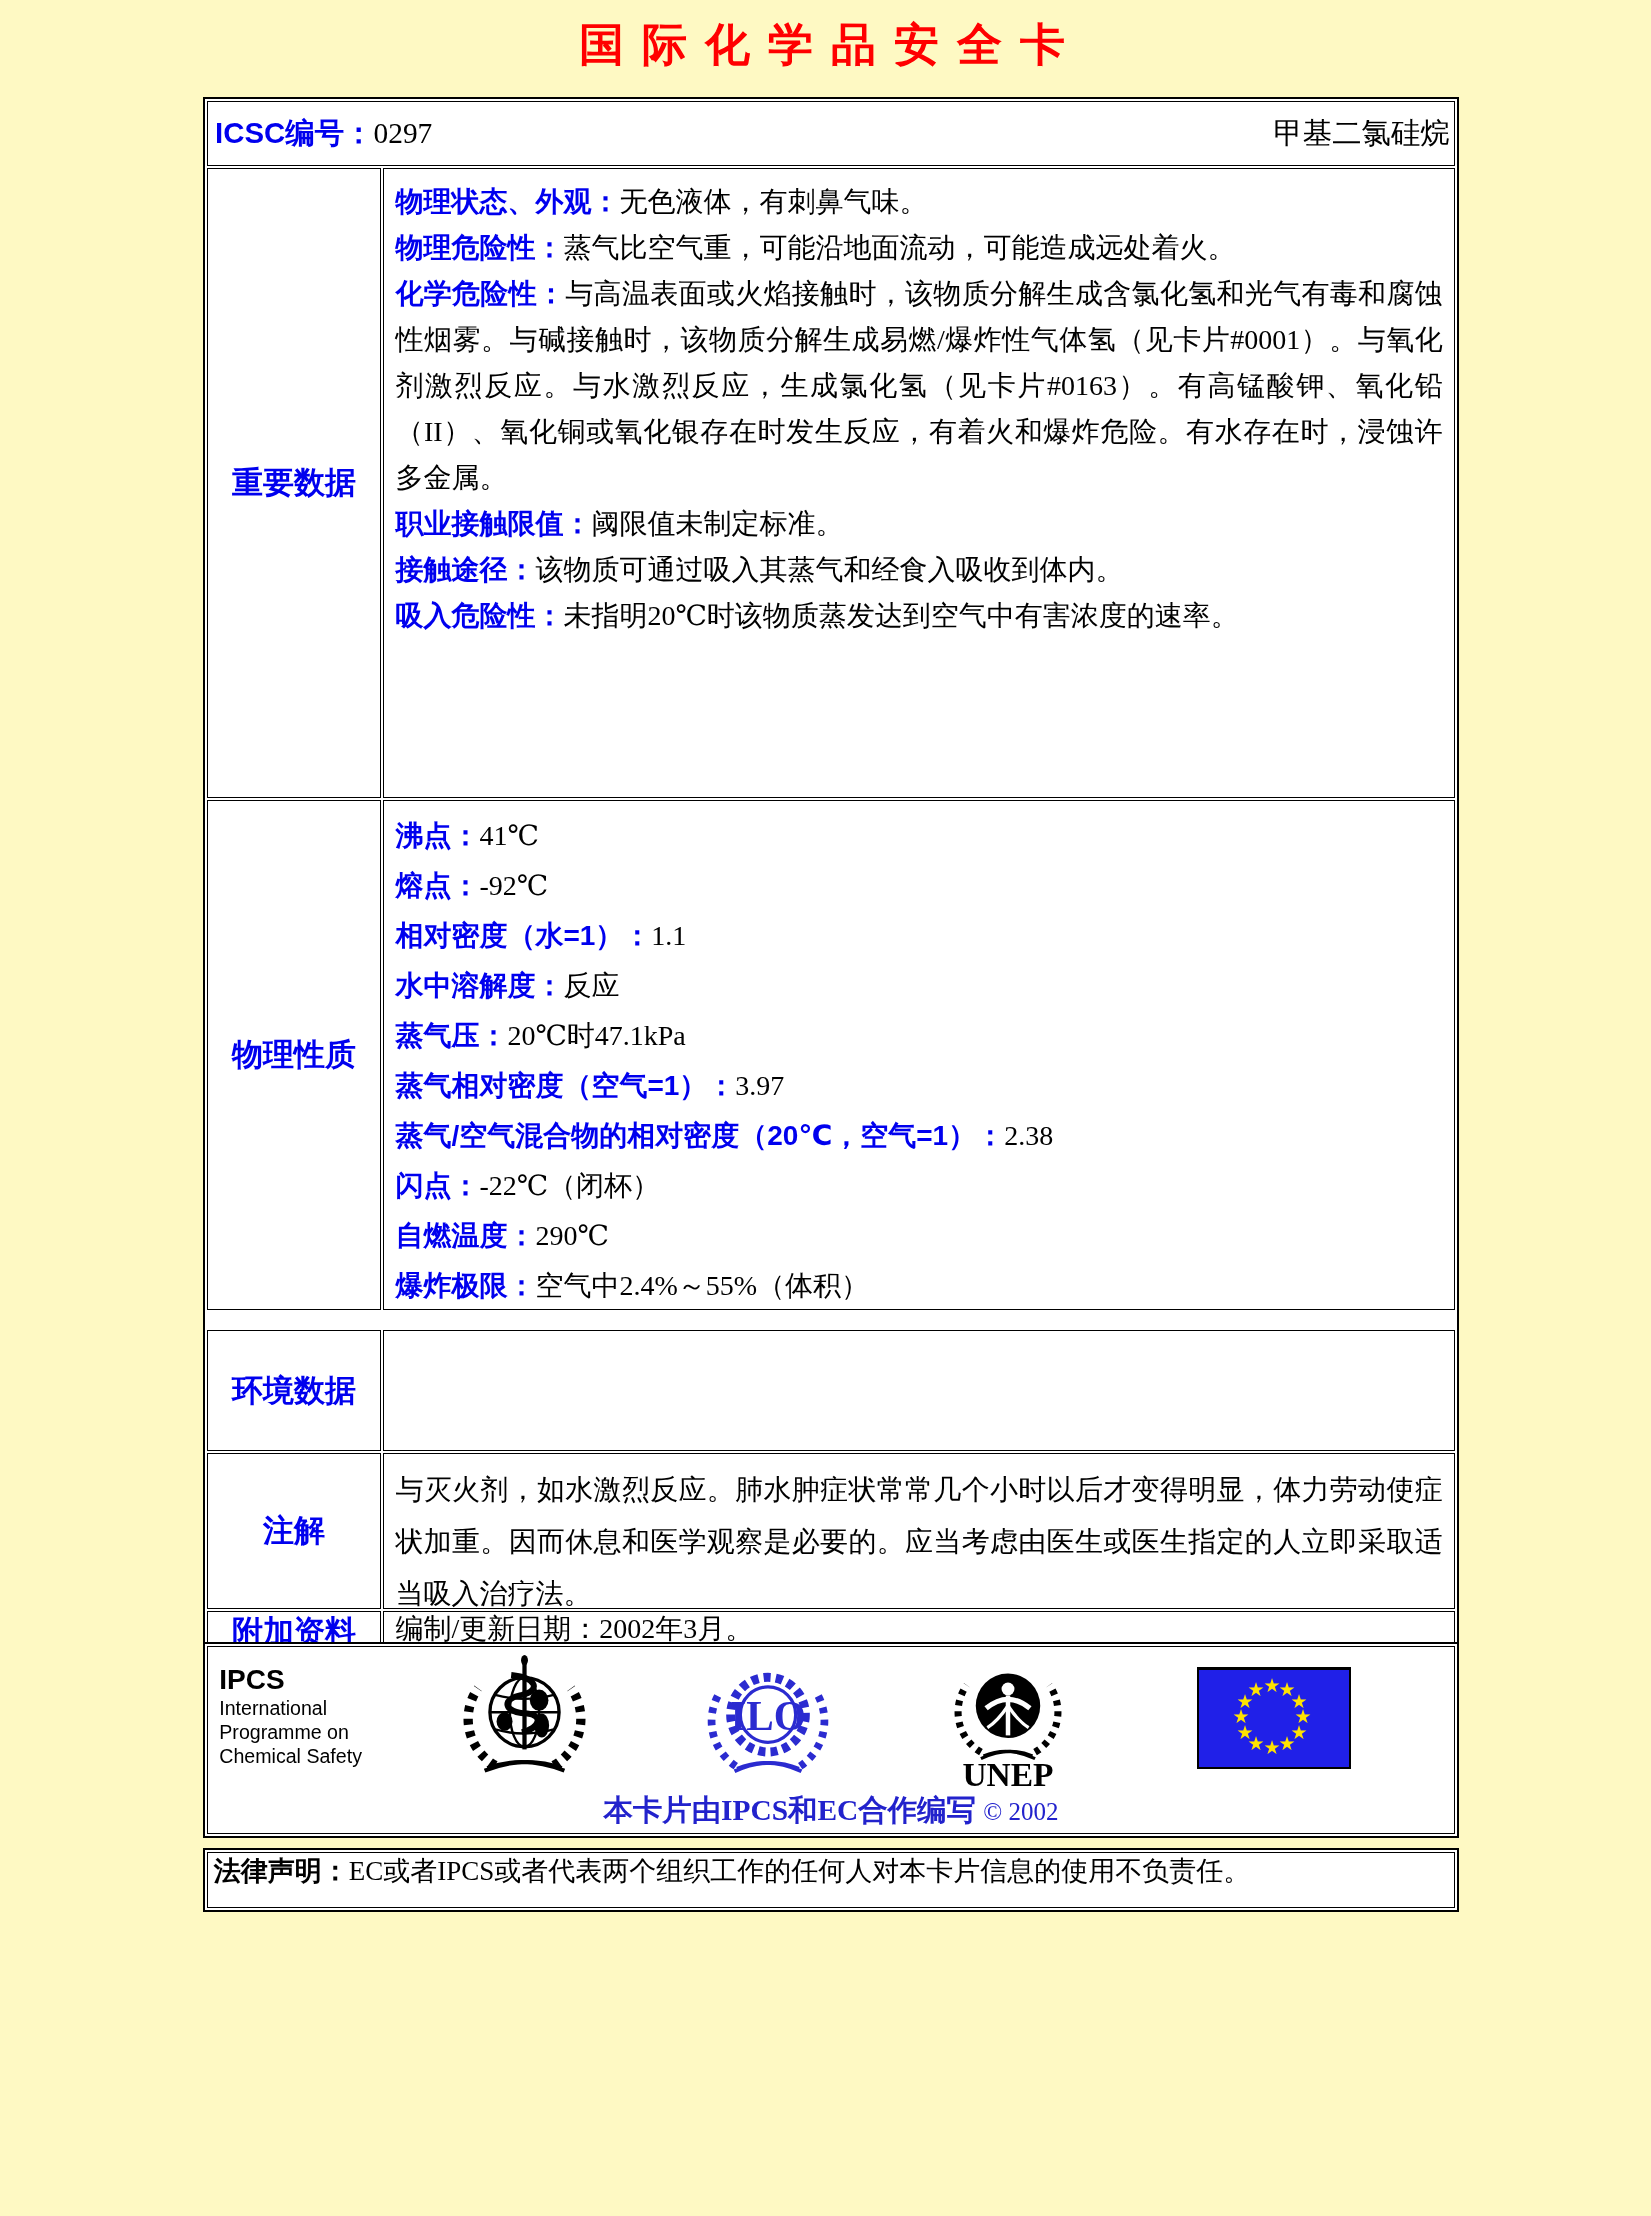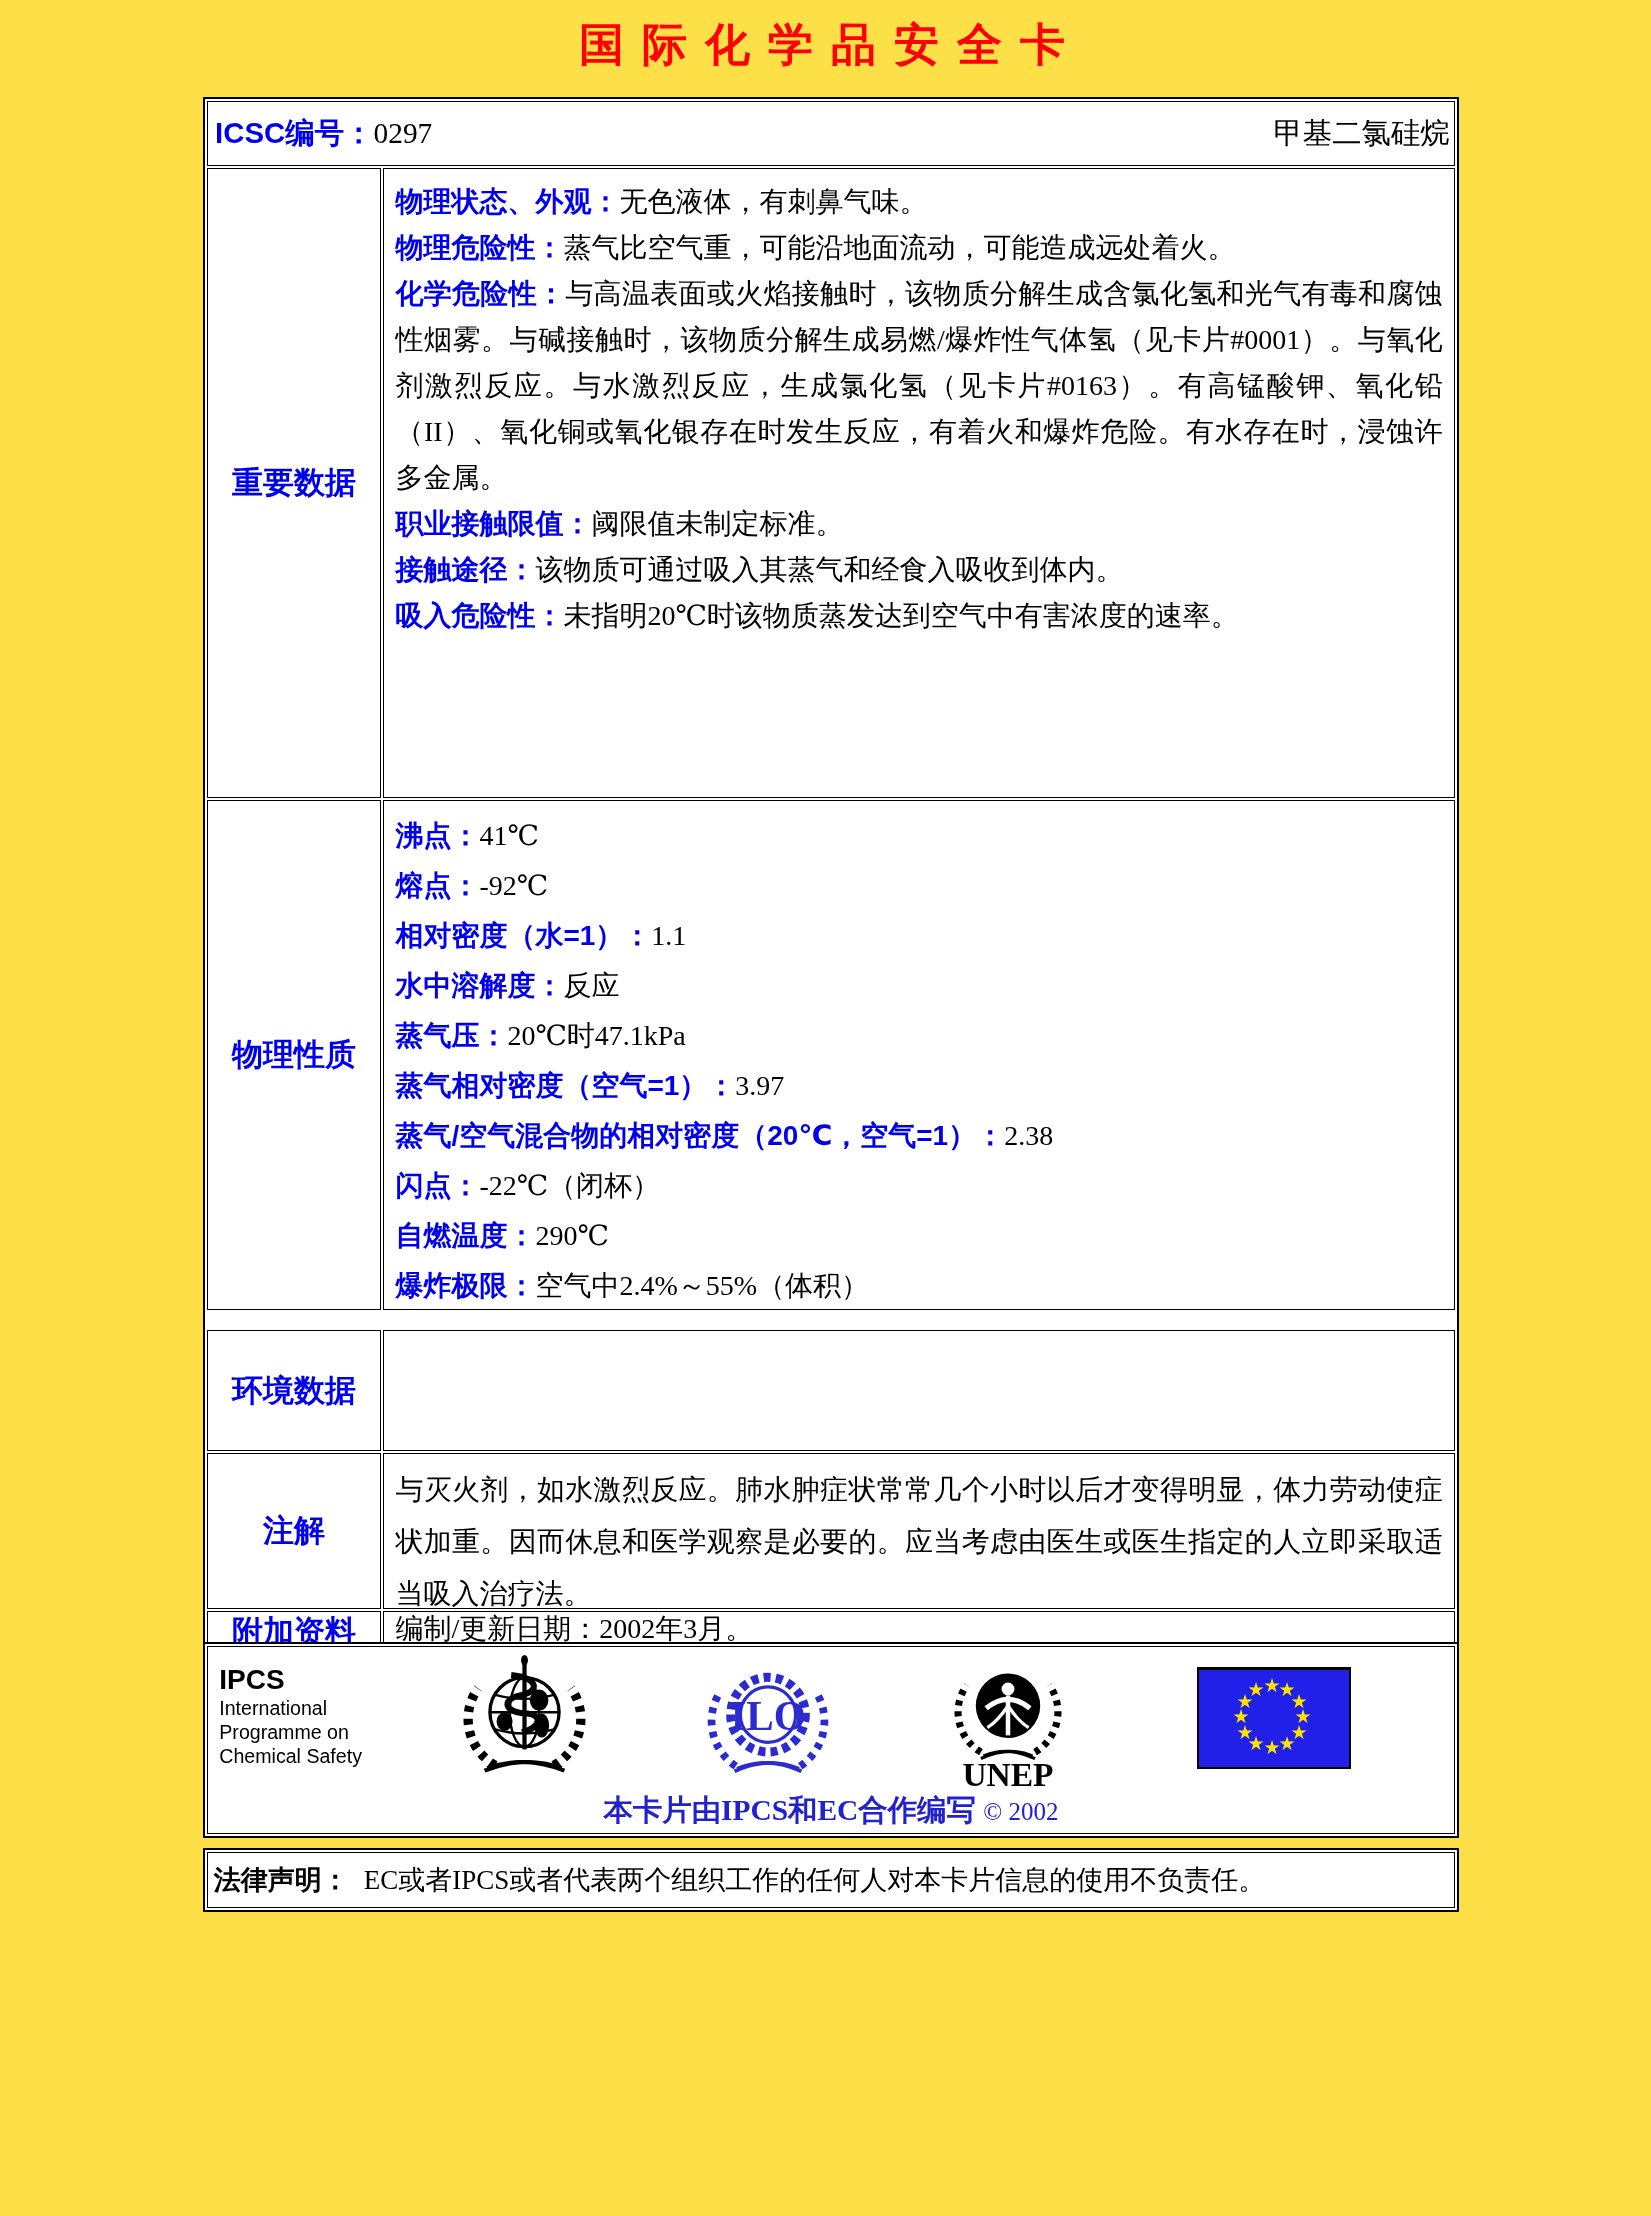--- a/index.html
+++ b/index.html
@@ -1,18 +1,18 @@
 <!DOCTYPE html>
 <html style="font-size:11.2px"><head>
 <meta charset="utf-8">
 <style>
   html,body{margin:0;padding:0;background:#ffffff;}
   body{width:1651px;height:2216px;position:relative;
        font-family:"Liberation Serif","DejaVu Serif",serif;color:#000;}
-  .page{position:absolute;left:0;top:0;width:1651px;height:2216px;background:#fde047;}
+  .page{position:absolute;left:0;top:0;width:1651px;height:2216px;background:#fef9c3;}
 
   .doc-title{position:absolute;left:203px;top:15.4px;width:1256px;text-align:center;
     font-family:"Liberation Sans","DejaVu Sans",sans-serif;font-weight:bold;
     font-size:45px;letter-spacing:18px;color:#ff0000;white-space:nowrap;}
 
   .card{position:absolute;left:203px;top:97px;width:1256px;}
 
   
   .blk{border:2.8px solid #000;padding:2.1px;background:#fff;box-sizing:border-box;}
   .row{display:flex;gap:2.1px;margin-bottom:2.1px;}
@@ -58,21 +58,21 @@
     background:#2020e8;border:2.1px solid #000;border-top-width:3.5px;}
   .eu-star{position:absolute;color:#ffe300;font-size:19px;line-height:19px;
     transform:translate(-50%,-50%);font-family:"DejaVu Sans",sans-serif;}
   .credit-line{position:absolute;left:0;right:0;top:144px;text-align:center;
     color:#2222cc;font-size:29.4px;white-space:nowrap;}
   .credit-main{font-weight:bold;}
   .credit-copy{font-size:25px;}
 
   
   .legal-blk{position:absolute;left:203px;top:1848px;width:1256px;}
-  .legal-cell{height:56px;display:flex;align-items:center;padding:0 5.6px;font-size:27px;white-space:nowrap;gap:15px;}
+  .legal-cell{height:56px;display:flex;align-items:flex-start;padding:0 5.6px;font-size:27px;white-space:nowrap;}
   .legal-lab{font-family:"Liberation Sans","DejaVu Sans",sans-serif;font-weight:bold;}
 </style>
 </head>
 <body>
 
 <div class="page">
 
   <div class="doc-title">国际化学品安全卡</div>
 
   <div class="card blk">

